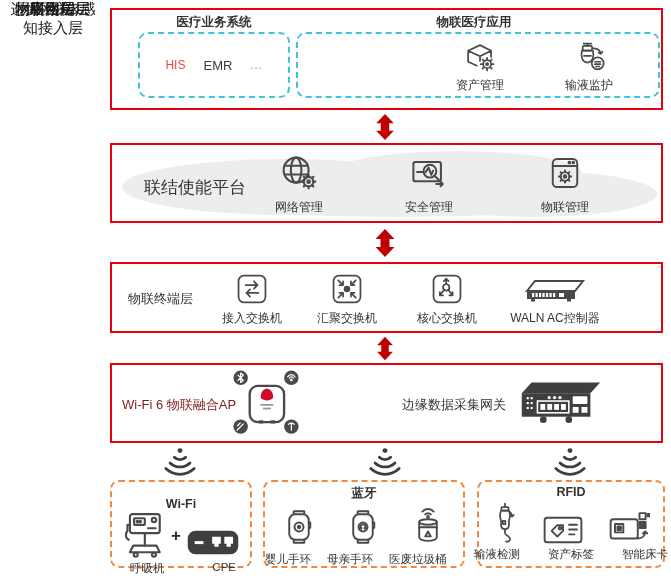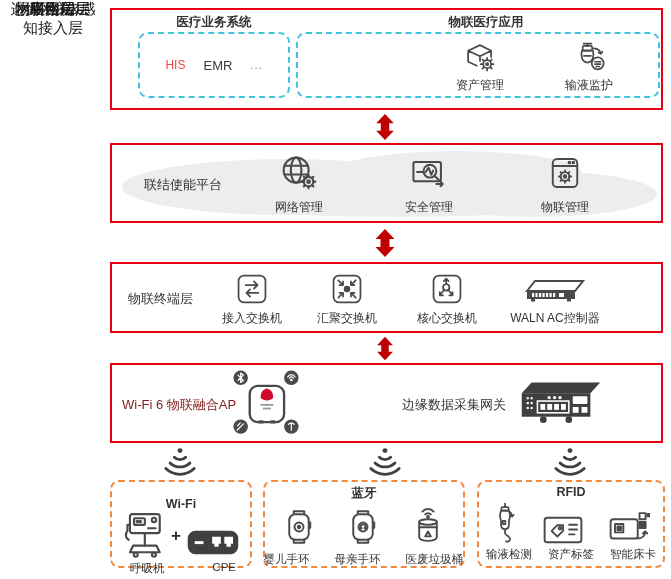--- a/index.html
+++ b/index.html
@@ -35,21 +35,21 @@
   <div class="abs layer-box" style="left:110px;top:8px;width:553px;height:102px">
     <div class="abs grp-title" style="left:26px;top:4px;width:152px">医疗业务系统</div>
     <div class="abs dash-cyan" style="left:26px;top:22px;width:152px;height:66px">
       <div style="display:flex;align-items:center;justify-content:center;gap:18px;height:100%;">
         <span style="font-size:12px;color:#ef4444">HIS</span>
         <span style="font-size:13px;color:#3a3a3a">EMR</span>
         <span style="font-size:11px;color:#777;letter-spacing:1px">...</span>
       </div>
     </div>
 
-    <div class="abs grp-title" style="left:192px;top:4px;width:364px">物联医疗应用</div>
+    <div class="abs grp-title" style="left:180px;top:4px;width:364px">物联医疗应用</div>
     <div class="abs dash-cyan" style="left:184px;top:22px;width:364px;height:66px">
       <div class="col" style="left:127px;top:3px;width:110px">
         <div class="icon-slot" style="height:40px">
           <svg class="ic" width="38" height="38" viewBox="0 0 48 48">
             <path d="M9 16 l15 -7 14 7 v8 M9 16 v14 l11 5 M9 16 l15 7 v6 M38 16 l-14 7"></path>
             <circle cx="33" cy="33" r="5"></circle>
               <circle cx="33" cy="33" r="1.4"></circle>
             <path d="M33 27 v-2 M33 39 v2 M27 33 h-2 M39 33 h2 M28.8 28.8 l-1.6 -1.6 M37.2 37.2 l1.6 1.6 M37.2 28.8 l1.6 -1.6 M28.8 37.2 l-1.6 1.6"></path>
           </svg>
         </div>
@@ -76,21 +76,21 @@
         <path d="M11 1 L20.5 11 h-5 v8 h5 L11 29 L1.5 19 h5 v-8 h-5 Z" fill="#c00000"></path>
       </svg>
   </div>
 
   <div class="abs layer-box" style="left:110px;top:143px;width:553px;height:80px">
     <div class="cloud" style="left:10px;top:14px;width:330px;height:56px"></div>
     <div class="cloud" style="left:220px;top:6px;width:250px;height:44px"></div>
     <div class="cloud" style="left:300px;top:26px;width:245px;height:46px"></div>
     <div class="cloud" style="left:70px;top:30px;width:430px;height:42px"></div>
 
-    <div class="abs" style="left:32px;top:31px;font-size:13px;color:#333">联结使能平台</div>
+    <div class="abs" style="left:32px;top:31px;font-size:17px;color:#333">联结使能平台</div>
 
     <div class="col" style="left:137px;top:2px;width:100px">
       <div class="icon-slot" style="height:52px">
         <svg class="ic" width="46" height="46" viewBox="0 0 48 48">
           <circle cx="21" cy="21" r="13"></circle>
           <ellipse cx="21" cy="21" rx="5.5" ry="13"></ellipse>
           <path d="M9.8 16.5 h22.4 M9.8 25.5 h22.4"></path>
           <circle cx="34" cy="33" r="5"></circle>
             <circle cx="34" cy="33" r="1.4"></circle>
           <path d="M34 28 v-2 M34 38 v2 M29 33 h-2 M39 33 h2 M30.5 29.5 l-1.5 -1.5 M37.5 36.5 l1.5 1.5 M37.5 29.5 l1.5 -1.5 M30.5 36.5 l-1.5 1.5"></path>
@@ -343,21 +343,21 @@
         <svg class="ic" width="32" height="46" viewBox="0 0 40 52" style="stroke-width:2.4">
           <path d="M13 8 a9 9 0 0 1 14 0 M16.5 11.5 a4.8 4.8 0 0 1 7 0"></path>
           <circle cx="20" cy="14.5" r="1.2" fill="#4a4a4a"></circle>
           <ellipse cx="20" cy="21" rx="11" ry="3.5"></ellipse>
           <path d="M9 21 v19 c0 2.6 5 4.6 11 4.6 s11 -2 11 -4.6 V21"></path>
           <path d="M9 27.5 h22"></path>
           <path d="M16.5 39 l3.5 -6 3.5 6 z"></path>
         </svg>
       </div>
     </div>
-    <div style="display:flex;justify-content:flex-end;gap:25px;padding-top:3px">
+    <div style="display:flex;justify-content:flex-start;gap:16px;padding-top:3px">
       <div class="t-label">婴儿手环</div>
       <div class="t-label">母亲手环</div>
       <div class="t-label">医废垃圾桶</div>
     </div>
   </div>
 
   <div class="abs dash-orange" style="left:477px;top:480px;width:188px;height:88px">
     <div class="grp-title" style="margin-top:3px">RFID</div>
     <div class="row-c" style="gap:24px;height:46px;margin-top:1px">
       <div class="icon-slot">
@@ -383,20 +383,20 @@
           <rect x="3" y="10" width="31" height="22" rx="3"></rect>
           <rect x="8" y="15.5" width="9.5" height="9.5"></rect>
           <rect x="10.8" y="18.3" width="4" height="4" fill="#4a4a4a"></rect>
           <rect x="36" y="3" width="7" height="7"></rect>
           <rect x="36" y="13" width="7" height="7" fill="#4a4a4a"></rect>
           <rect x="45" y="4" width="2.6" height="2.6" fill="#4a4a4a"></rect>
           <path d="M34 32 c5 0 8.5 -3 8.5 -8 m0 0 l-2.6 2.2 m2.6 -2.2 l2.4 2.2"></path>
         </svg>
       </div>
     </div>
-    <div style="display:flex;justify-content:center;gap:16px;padding-top:1px">
+    <div style="display:flex;justify-content:center;gap:28px;padding-top:1px">
       <div class="t-label">输液检测</div>
       <div class="t-label">资产标签</div>
       <div class="t-label">智能床卡</div>
     </div>
   </div>
 
 </div>
 
 </body></html>

